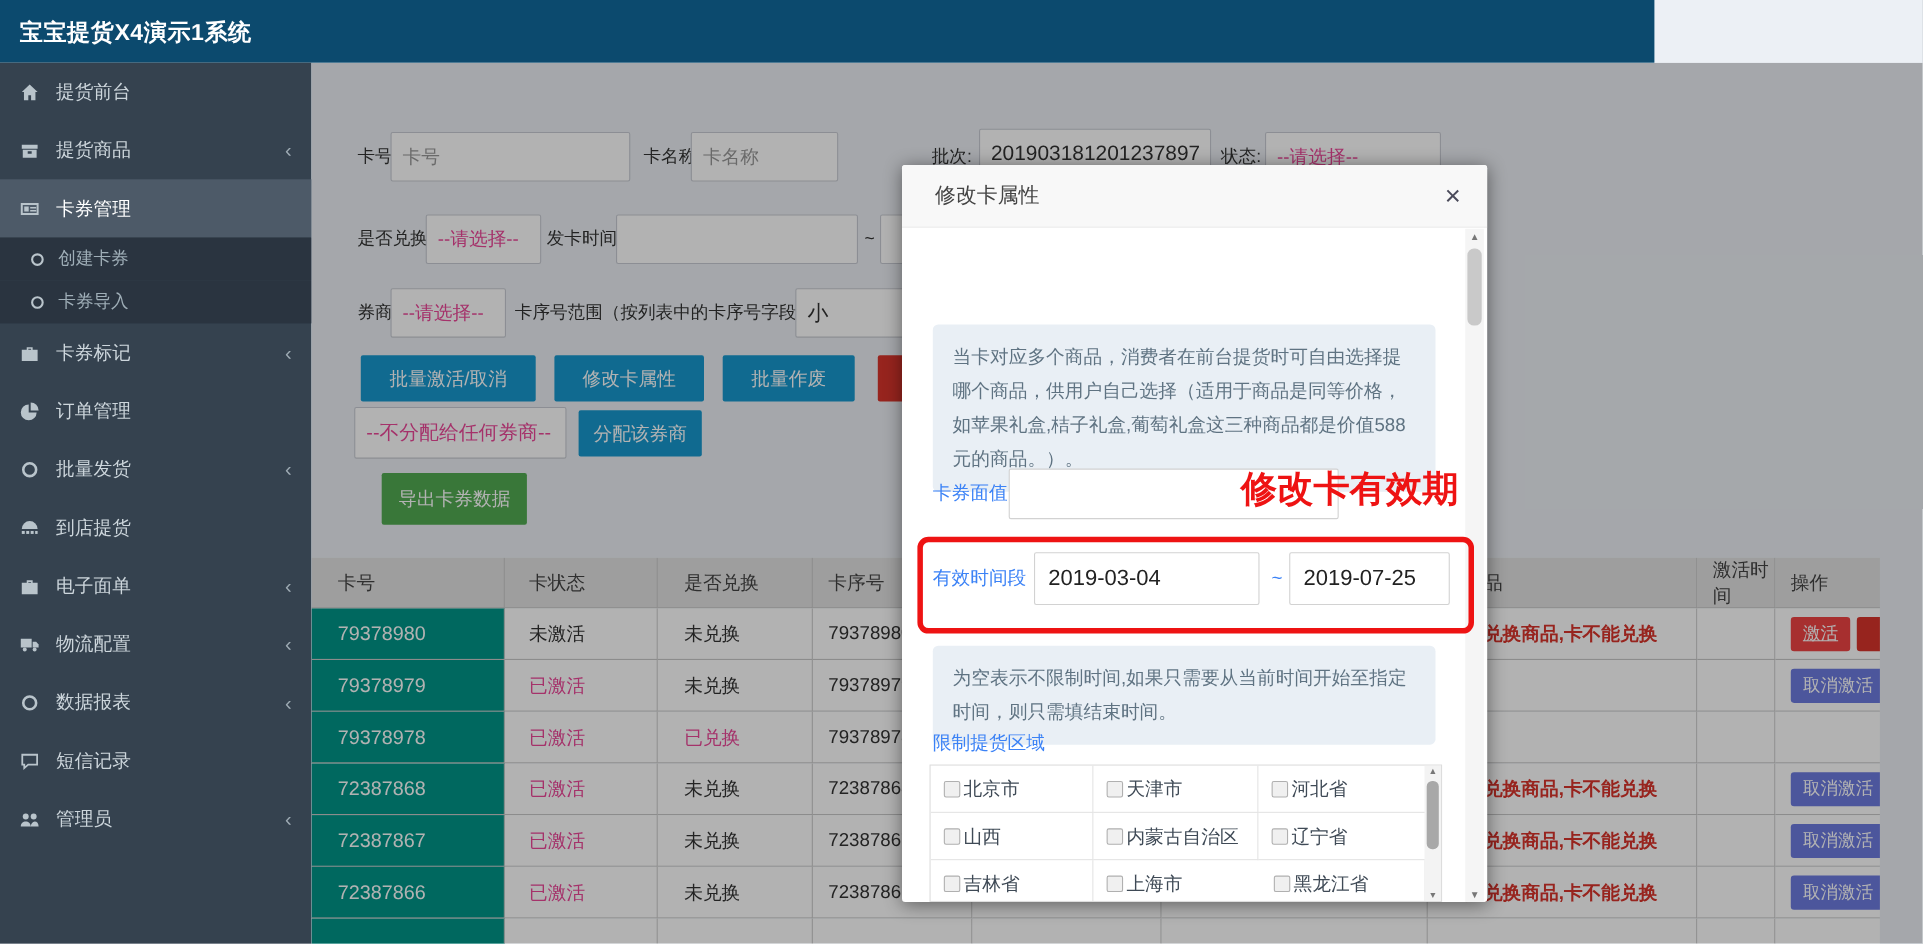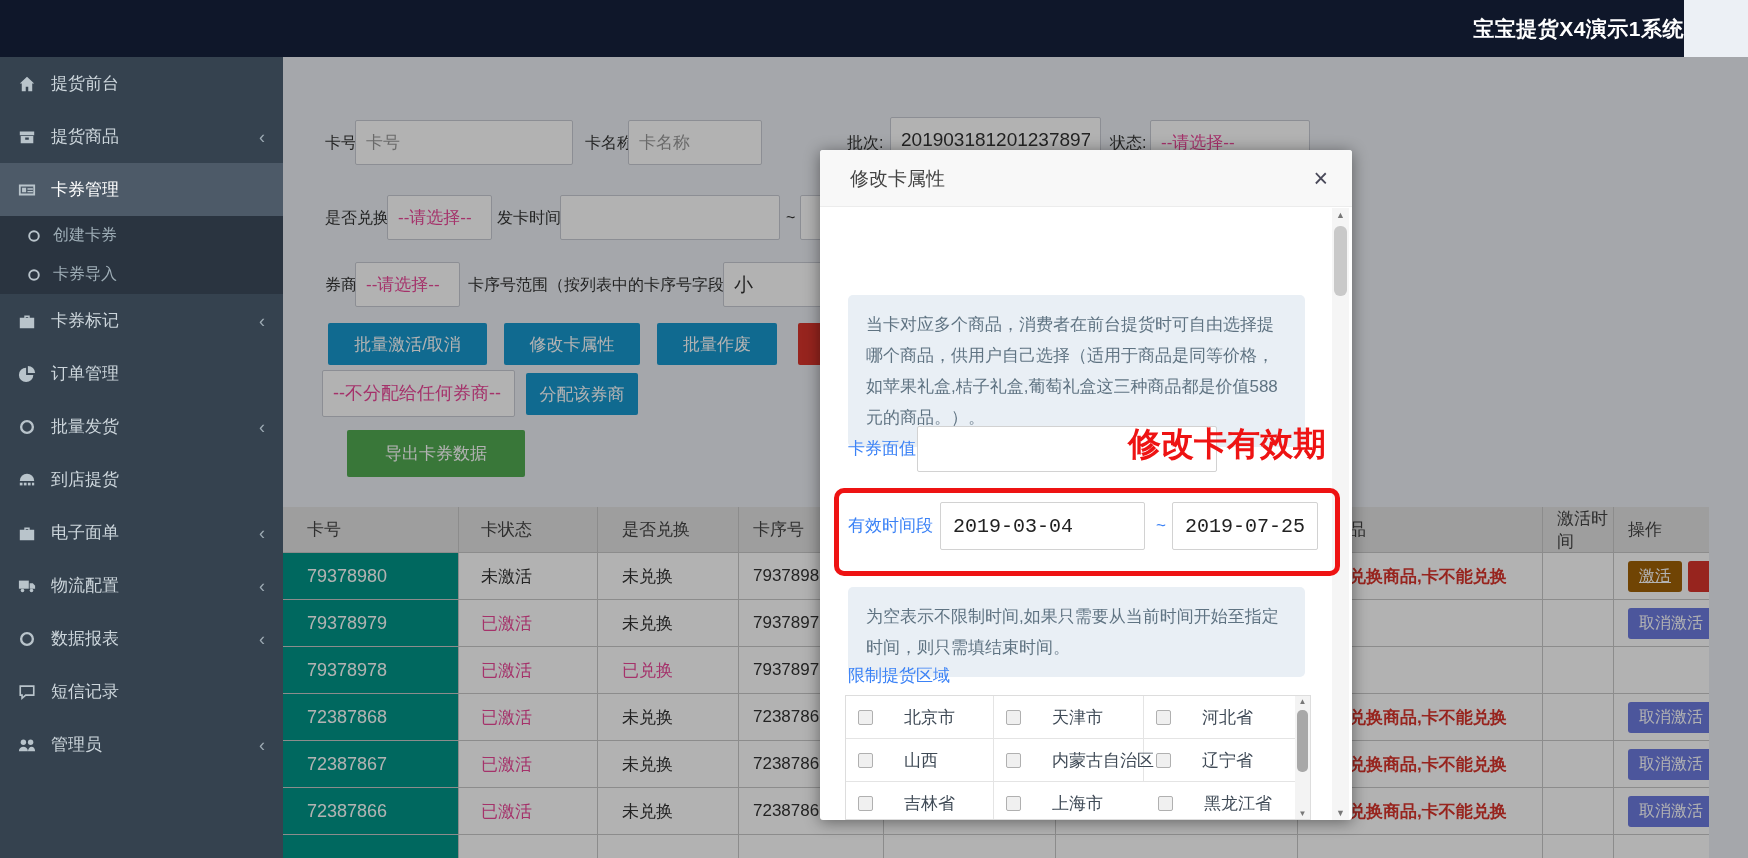--- a/index.html
+++ b/index.html
@@ -1,22 +1,22 @@
 <!DOCTYPE html>
 <html><head>
 <meta charset="utf-8">
 <style>
   * { margin:0; padding:0; box-sizing:border-box; }
   html,body { width:1748px; height:858px; overflow:hidden;
     font-family:"Liberation Sans","DejaVu Sans",sans-serif; }
   body { background:#ecf0f5; position:relative; }
 
   
-  .topbar { position:absolute; left:0; top:0; width:1684px; height:57px;
-    background:#0f172a; display:flex; align-items:center; z-index:60;justify-content:flex-end; }
+  .topbar { position:absolute; left:0; top:0; width:1504px; height:57px;
+    background:#0c4a6e; display:flex; align-items:center; z-index:60; }
   .topbar .title { color:#fff; font-size:21px; font-weight:bold; padding-left:18px; letter-spacing:.5px; }
 
   
   .sidebar { position:absolute; left:0; top:57px; width:283px; height:801px;
     background:#35424F; z-index:60; }
   .side-item { height:53px; display:flex; align-items:center; padding:0 18px 0 16px;
     color:#cdd6dc; font-size:17px; cursor:pointer; }
   .side-item .ico { width:22px; height:18px; margin-right:13px; display:inline-flex;
     align-items:center; justify-content:center; color:#b9c4cb; flex:none; }
   .side-item .ico svg { width:18px; height:18px; }
@@ -54,21 +54,21 @@
   .tc.c3 { width:145px; padding-left:14px; }
   .tc.c4 { width:172px; padding-left:14px; }
   .tc.c5 { width:242px; padding-left:16px; font-size:19px; }
   .tc.c6 { width:245px; padding-left:0; }
   .tc.c7 { width:71px; padding-left:14px; }
   .tc.c8 { width:95px; padding-left:14px; border-right:none; }
   .redtxt { color:#ec4899; }
   .boldred { color:#D9342B; font-weight:bold; font-size:17px; }
   .mini-btn { border:none; color:#fff; font-size:16px; height:31px; padding:0 11px;
     border-radius:3px; cursor:pointer; white-space:nowrap; flex:none; }
-  .mini-btn.act { background:#a16207;text-decoration:underline; }
+  .mini-btn.act { background:#ef4444;text-decoration:underline; }
   .mini-btn.cancel { background:#6D7BE0; }
   .mini-btn.void { background:#D9342B; width:26px; padding:0; }
 
   .dim { position:absolute; left:0; top:0; width:1465px; height:801px;
     background:rgba(0,0,0,0.30); z-index:50; }
 
   
   .modal { position:absolute; left:820px; top:150px; width:532px; height:670px;
     background:#fff; z-index:100; border-radius:3px; box-shadow:0 2px 16px rgba(0,0,0,.45); overflow:hidden; }
   .m-title { position:absolute; left:0; top:0; width:532px; height:57px; background:#f8f8f8;
@@ -77,30 +77,30 @@
   .m-close { position:absolute; right:24px; top:14px; font-size:25px; color:#4a4a5a;
     cursor:pointer; line-height:28px; }
   .m-scroll { position:absolute; right:3px; top:58px; width:17px; height:612px; background:#f5f5f5; }
   .m-scroll .up { position:absolute; top:2px; left:0; width:17px; text-align:center; font-size:9px; color:#777; }
   .m-scroll .dn { position:absolute; bottom:2px; left:0; width:17px; text-align:center; font-size:9px; color:#777; }
   .m-scroll .thumb { position:absolute; top:18px; left:2px; width:13px; height:70px; background:#c9c9c9; border-radius:6px; }
   .infobox { position:absolute; left:28px; width:457px; background:#e9eff5; border-radius:5px;
     padding:14px 18px; font-size:17px; line-height:31px; color:#5f7382; }
   .m-label { font-size:17px; color:#3b82f6; white-space:nowrap; }
   .m-input { background:#fff; border:1px solid #d2d2d2; border-radius:2px; height:46px;
-    font-size:20px; color:#222; padding:0 12px;font-family:Liberation Mono, monospace; }
+    font-size:20px; color:#222; padding:0 12px; }
   .annot-txt { position:absolute; left:308px; top:272px; font-size:33px; font-weight:bold;
     color:#EE1313; white-space:nowrap; z-index:20; }
   .annot-rect { position:absolute; left:14px; top:338px; width:506px; height:88px;
     border:5px solid #EE1313; border-radius:10px; z-index:20; pointer-events:none; }
   .rgrid { position:absolute; left:25px; top:545px; width:466px; height:125px;
     border:1px solid #ddd; background:#fff; overflow:hidden; }
   .rrow { display:flex; height:43px; }
   .rcell { flex:none; border-right:1px solid #e4e4e4; border-bottom:1px solid #e4e4e4;
-    display:flex; align-items:center; padding-left:12px;gap:28px; }
+    display:flex; align-items:center; padding-left:12px; }
   .rcell.w1 { width:148px; } .rcell.w2 { width:150px; } .rcell.w3 { width:152px; border-right:none; }
   .cb { width:15px; height:15px; border:1px solid #b0b0b0; background:#f0f0f0;
     border-radius:2px; margin-right:3px; flex:none; cursor:pointer; }
   .rcell .lbl { font-size:17px; color:#3f4a56; white-space:nowrap; }
   .g-scroll { position:absolute; right:0; top:0; width:15px; height:123px; background:#f3f3f3; }
   .g-scroll .up { position:absolute; top:1px; width:15px; text-align:center; font-size:8px; color:#777; }
   .g-scroll .dn { position:absolute; bottom:1px; width:15px; text-align:center; font-size:8px; color:#777; }
   .g-scroll .thumb { position:absolute; top:14px; left:2px; width:11px; height:62px; background:#a8a8a8; border-radius:5px; }
 </style>
 </head>
@@ -266,21 +266,21 @@
   <input class="abs finput big" style="left: 440px; top: 205px; width: 110px;" value="小">
 
   <button class="abs btn teal" style="left:45px;top:266px;width:159px;height:42px">批量激活/取消</button>
   <button class="abs btn teal" style="left:221px;top:266px;width:136px;height:42px">修改卡属性</button>
   <button class="abs btn teal" style="left:374px;top:266px;width:120px;height:42px">批量作废</button>
   <button class="abs btn reds" style="left:515px;top:266px;width:70px;height:42px"></button>
 
   <div class="abs fselect" style="left:39px;top:313px;width:193px;height:47px;line-height:45px;font-size:18px">--不分配给任何券商--</div>
   <button class="abs btn teal" style="left:243px;top:316px;width:112px;height:42px">分配该券商</button>
 
-  <button class="abs btn green2" style="left:64px;top:373px;width:178px;height:47px">导出卡券数据</button>
+  <button class="abs btn green2" style="left:64px;top:373px;width:132px;height:47px">导出卡券数据</button>
 
   <div class="tbl-row thead" style="top:450px;height:46px">
     <div class="tc c0">卡号</div>
     <div class="tc c1">卡状态</div>
     <div class="tc c2">是否兑换</div>
     <div class="tc c3">卡序号</div>
     <div class="tc c4">发卡时间</div>
     <div class="tc c5" style="font-size:17px">批次</div>
     <div class="tc c6">对应商品</div>
     <div class="tc c7">激活时间</div>

